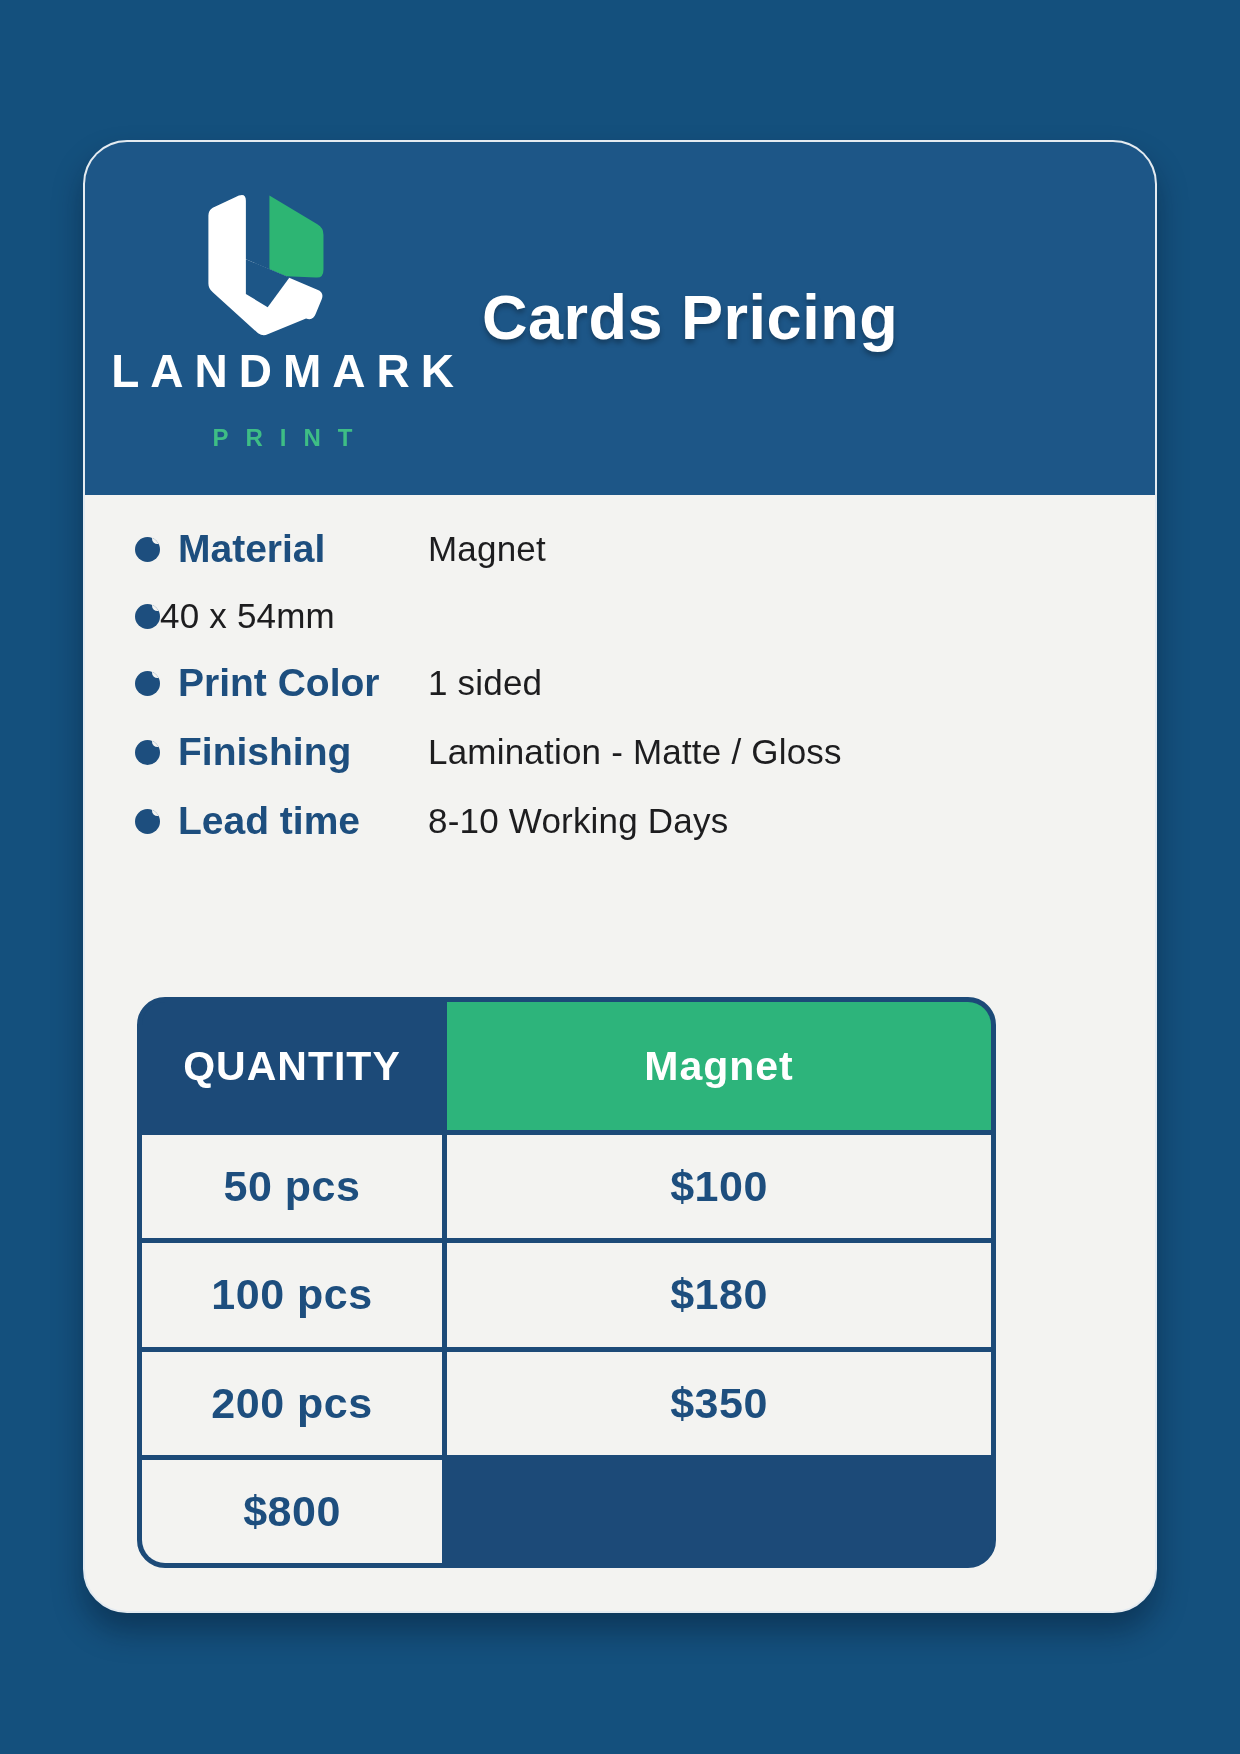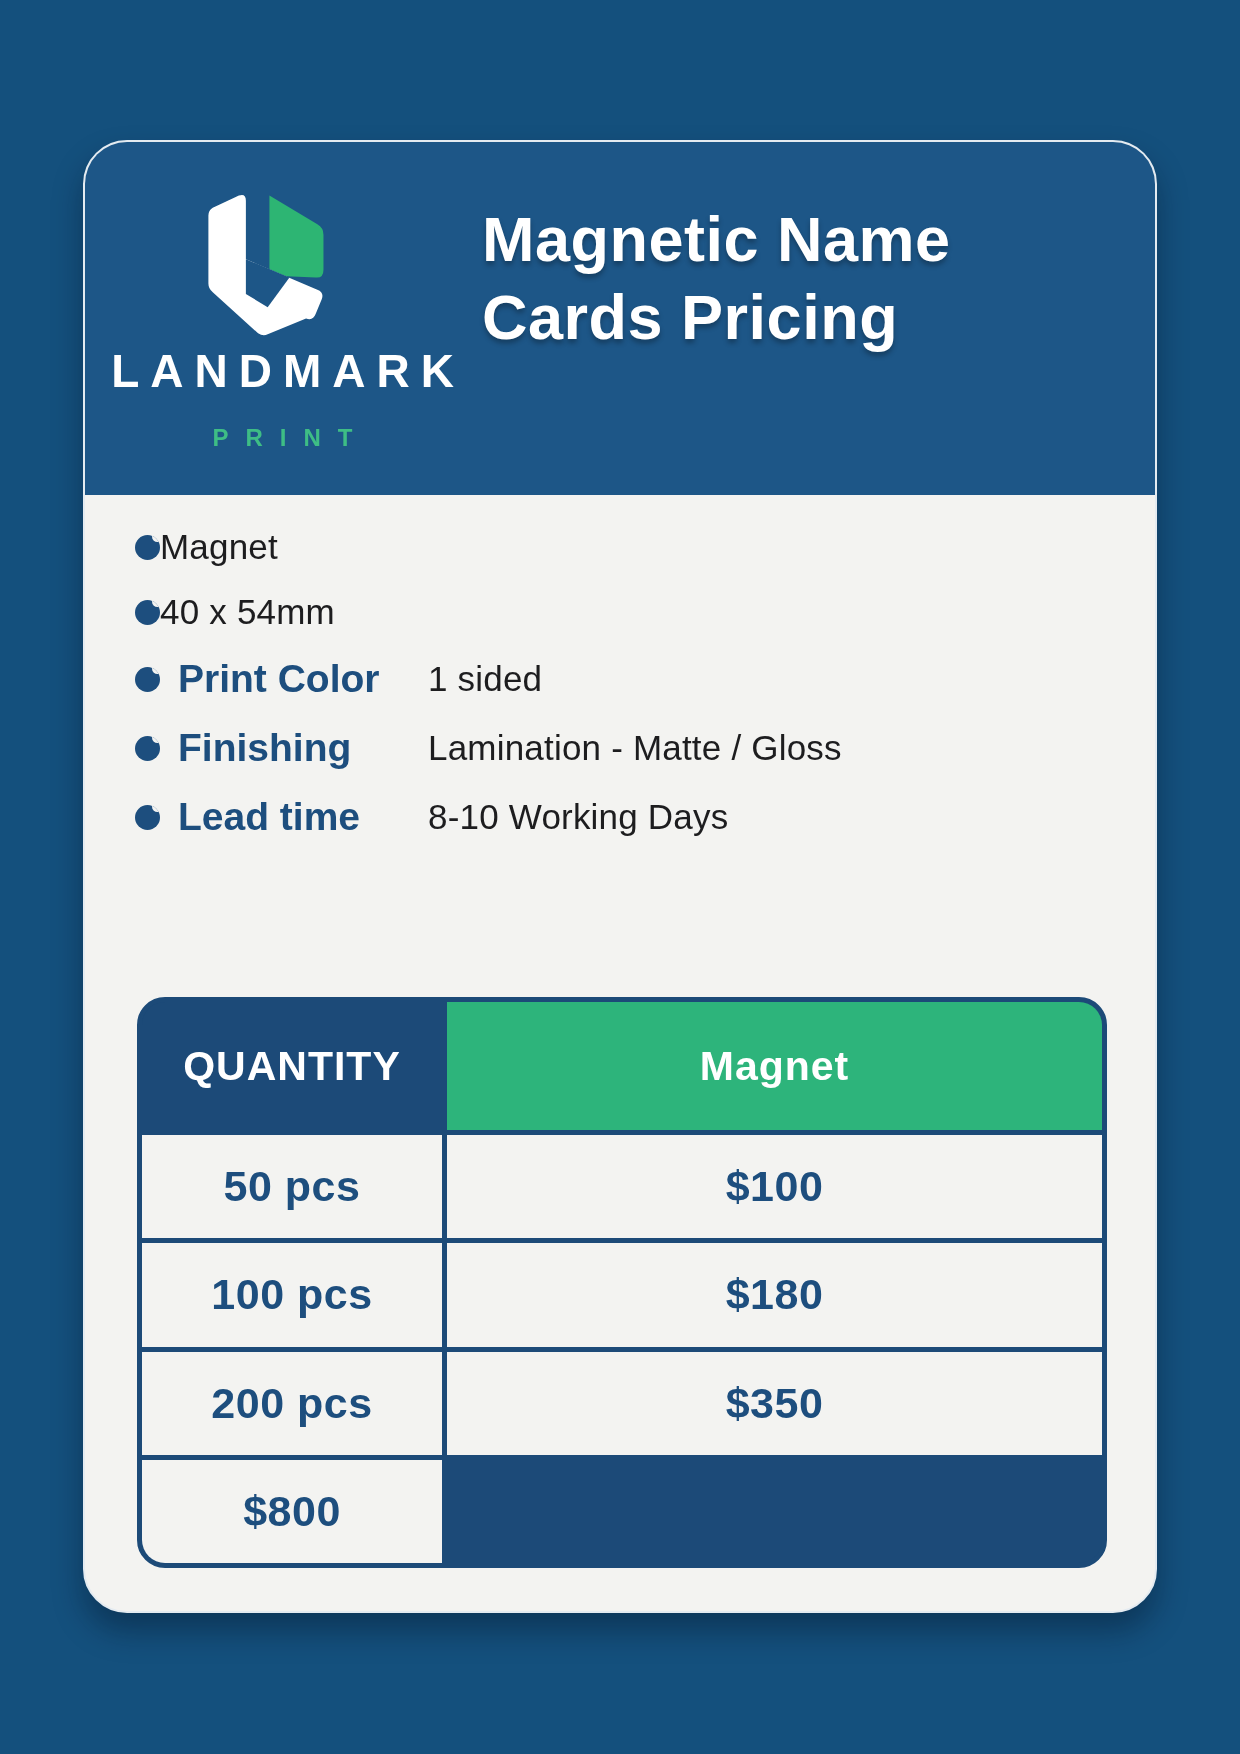--- a/index.html
+++ b/index.html
@@ -58,21 +58,21 @@
     content:"";position:absolute;width:11px;height:11px;border-radius:50%;
     background:var(--card-bg);top:-4px;right:-3px;
   }
   .spec-label{
     color:var(--text-navy);font-weight:bold;font-size:39px;
     margin-left:18px;width:250px;flex:0 0 250px;
   }
   .spec-value{color:var(--value-ink);font-size:35px;letter-spacing:.2px;}
   
   .pricing-table{
-    position:absolute;left:52px;top:855px;width:970px;height:571px;
+    position:absolute;left:52px;top:855px;width:859px;height:571px;
     border:5px solid var(--navy);border-radius:28px;overflow:hidden;
     background:var(--navy);
     display:grid;grid-template-columns:300px 1fr;
     grid-template-rows:128px 1fr 1fr 1fr 1fr;gap:5px;
   }
   .cell{display:flex;align-items:center;justify-content:center;}
   .th-qty{
     background:var(--navy);color:#fff;font-size:41px;font-weight:800;
     letter-spacing:1px;
   }
@@ -91,28 +91,29 @@
         <path d="M95,27 L150,60 Q157,64 157,72 L157,112 Q157,122 148,121 L101,119 Q95,118 95,110 Z" fill="var(--logo-green)"></path>
 
         <path d="M25,50 Q25,44 30,41 L60,27 Q68,24 68,33 L68,100 L150,135 Q158,138 155,146 L148,163 Q145,171 137,168 L93,186 Q88,189 82,185 L30,138 Q25,134 25,128 Z" fill="#ffffff"></path>
 
         <path d="M68,100 L68,140 L93,155 L118,121 Z" fill="var(--header-bg)"></path>
       </svg>
       <div class="brand-name">LANDMARK</div>
       <div class="brand-sub">PRINT</div>
     </div>
     <h1 class="title">
-      <span>Magnetic Name</span><br>
+      <br>
       <span>Cards Pricing</span>
     </h1>
   </div>
 
   <div class="specs">
     <div class="spec-row">
       <span class="bullet"></span>
+      <span class="spec-label">Material</span>
       <span class="spec-value">Magnet</span>
     </div>
     <div class="spec-row">
       <span class="bullet"></span>
       <span class="spec-value">40 x 54mm</span>
     </div>
     <div class="spec-row">
       <span class="bullet"></span>
       <span class="spec-label">Print Color</span>
       <span class="spec-value">1 sided</span>

